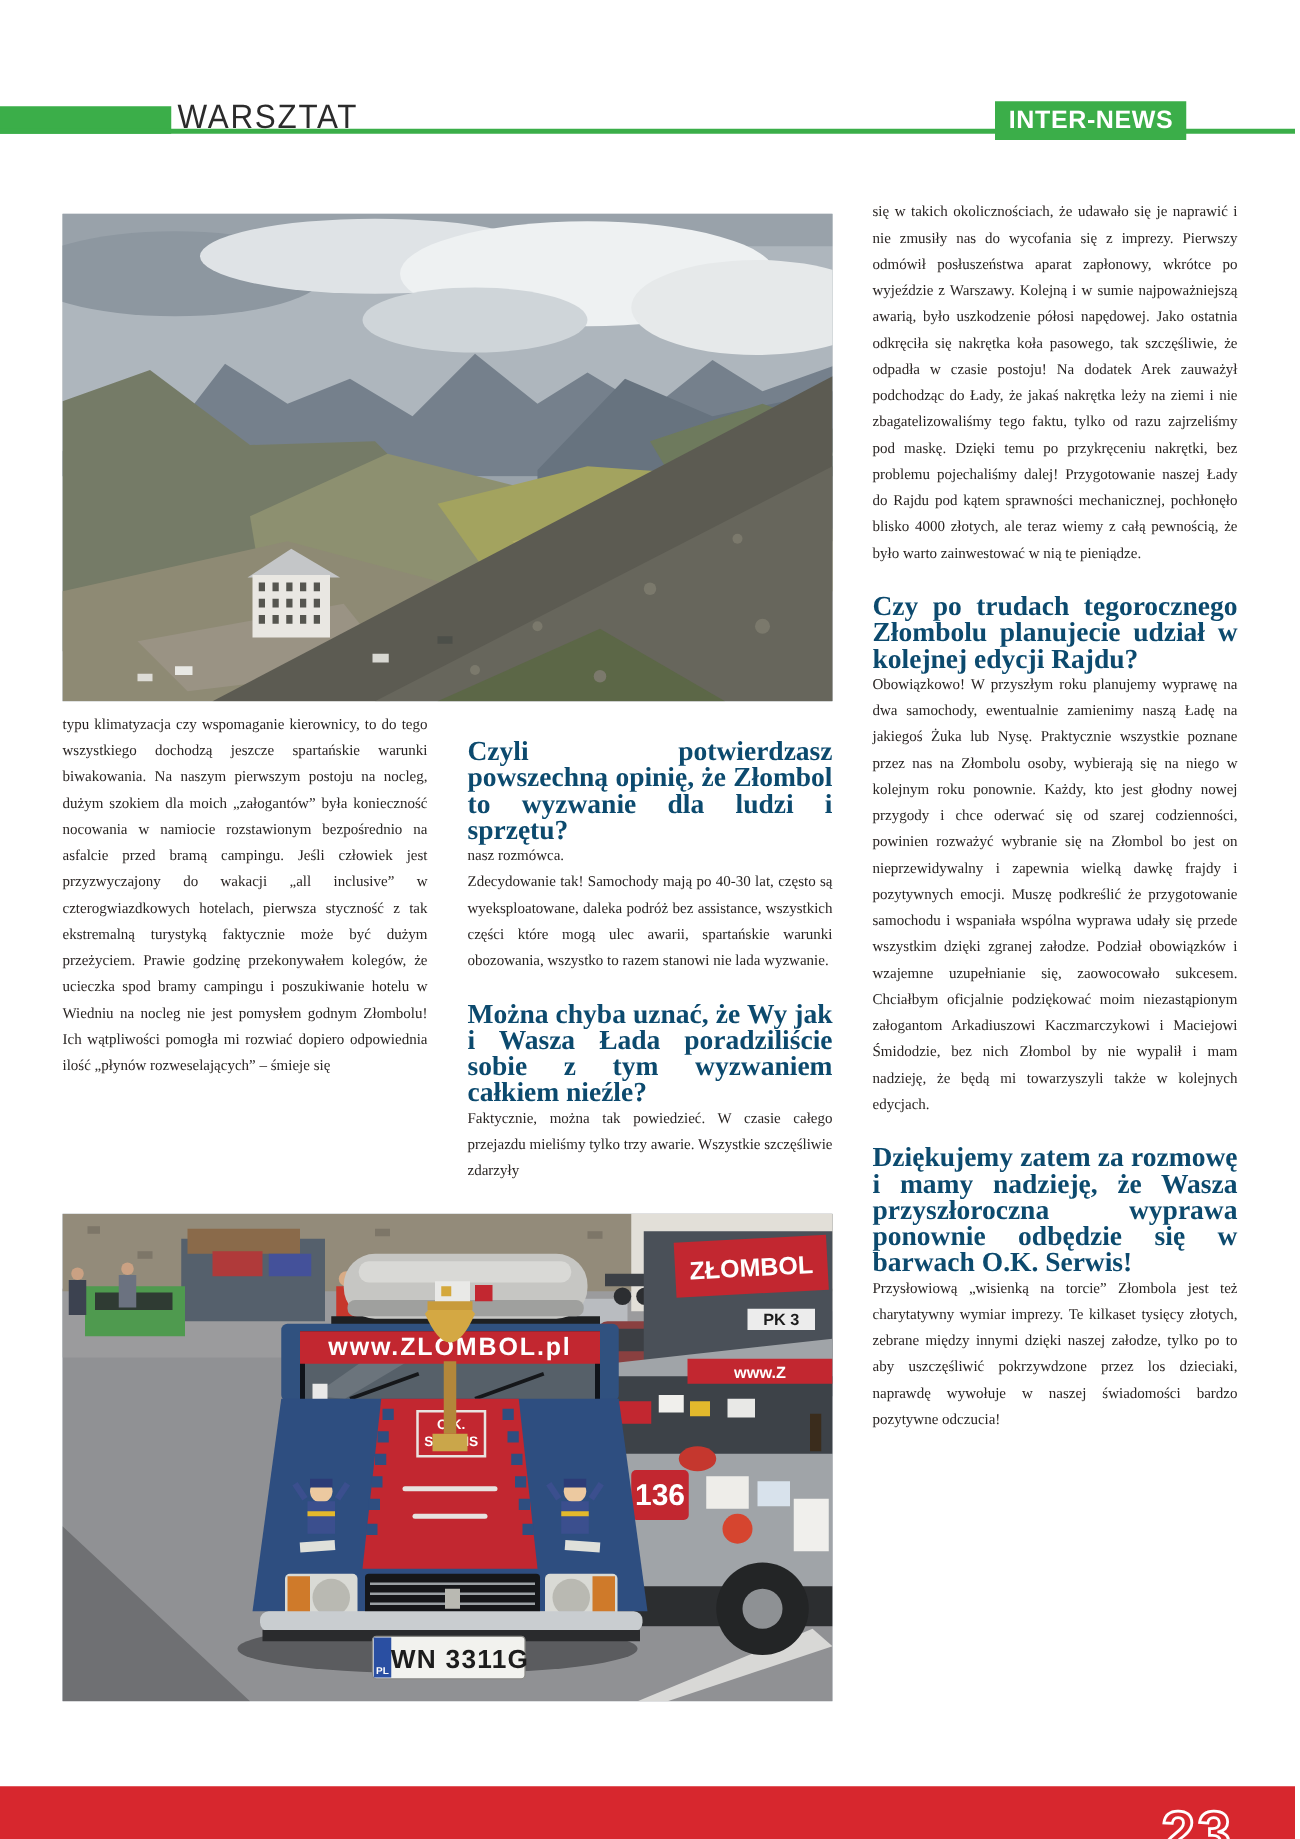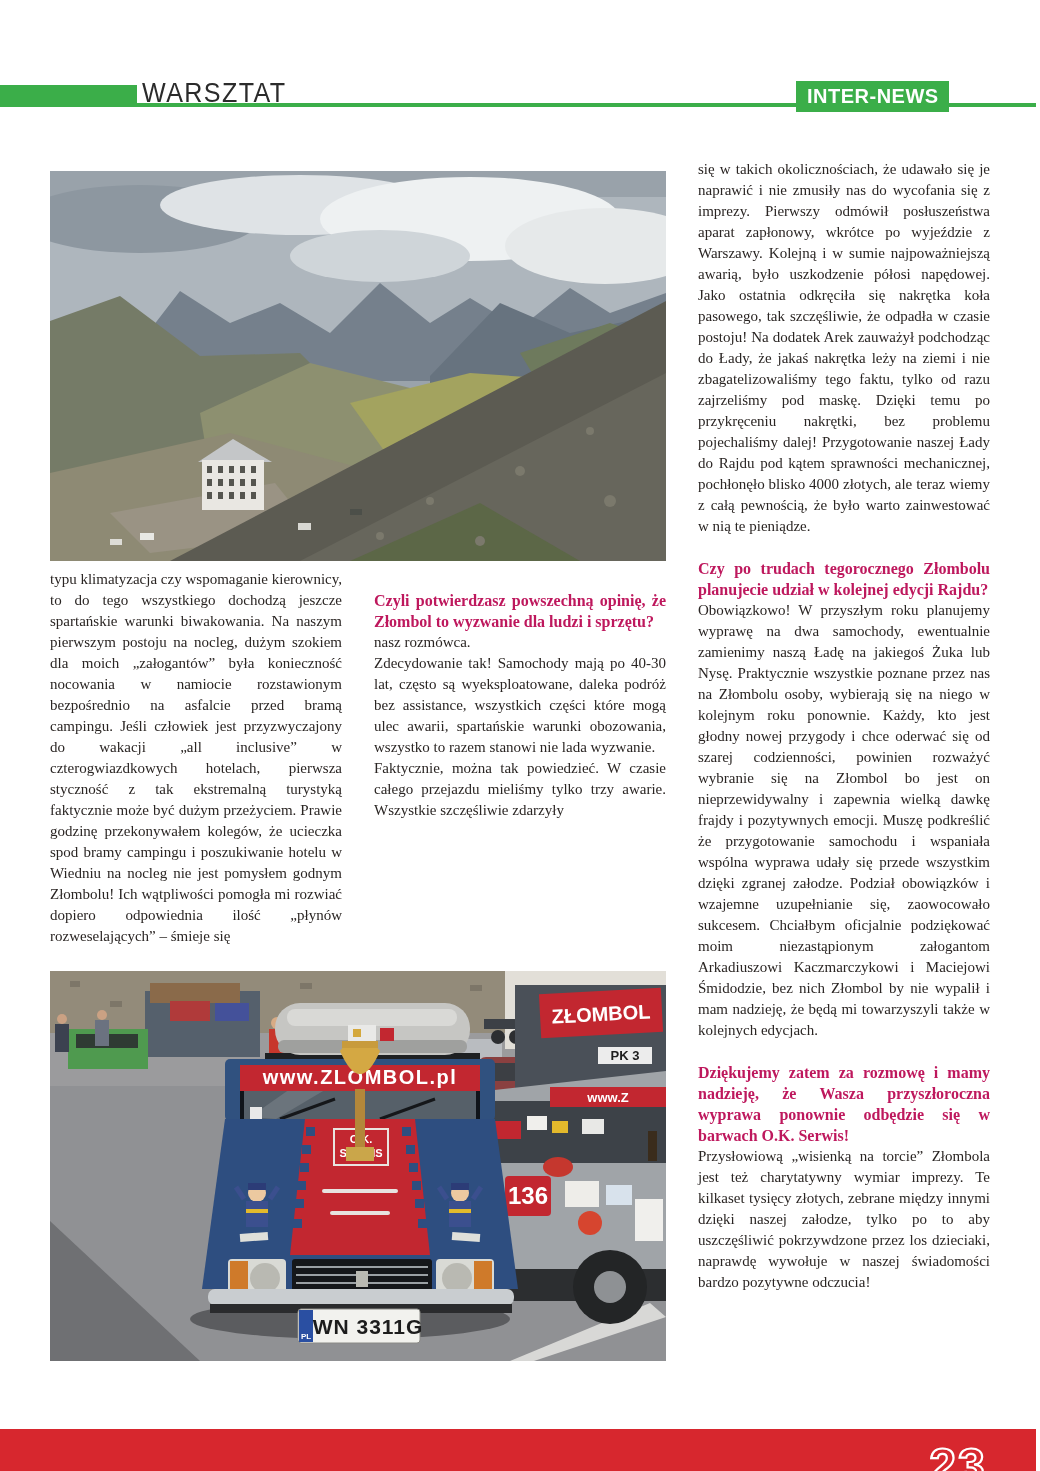--- a/index.html
+++ b/index.html
@@ -15,22 +15,22 @@
   .hdr-news{position:absolute;left:796px;top:45px;width:153px;height:31px;background:#3bae49;
             color:#ffffff;font-family:"Liberation Sans",sans-serif;font-weight:700;
             font-size:20px;line-height:31px;padding-left:11px;box-sizing:border-box;
             letter-spacing:.5px;}
 
   
   .col{position:absolute;width:292px;z-index:1;}
   #col-left{left:50px;top:533px;}
   #col-mid{left:374px;top:533px;}
   #col-right{left:698px;top:123px;}
-  .para{margin:0;text-align:justify;font-size:15px;line-height:21px;}
-  .para.bold{font-weight:700;font-size:16px;color:#be185d;}
+  .para{margin:0;text-align:justify;font-size:12px;line-height:21px;}
+  .para.bold{font-weight:700;font-size:22px;color:#0c4a6e;}
   .para.gap{margin-top:21px;}
 
   
   .photo{position:absolute;left:50px;width:616px;height:390px;z-index:2;background:#9aa3ab;}
   #photo-top{top:135px;}
   #photo-bottom{top:935px;}
   .photo svg{display:block;width:100%;height:100%;}
 
   
   .footer-bar{position:absolute;left:0;top:1393px;width:1040px;height:78px;background:#d7272e;}
@@ -112,20 +112,21 @@
     </svg>
   </div>
 
   <div class="col" id="col-left">
       <p class="para normal">typu klimatyzacja czy wspomaganie kierownicy, to do tego wszystkiego dochodzą jeszcze spartańskie warunki biwakowania. Na naszym pierwszym postoju na nocleg, dużym szokiem dla moich „załogantów” była konieczność nocowania w namiocie rozstawionym bezpośrednio na asfalcie przed bramą campingu. Jeśli człowiek jest przyzwyczajony do wakacji „all inclusive” w czterogwiazdkowych hotelach, pierwsza styczność z tak ekstremalną turystyką faktycznie może być dużym przeżyciem. Prawie godzinę przekonywałem kolegów, że ucieczka spod bramy campingu i poszukiwanie hotelu w Wiedniu na nocleg nie jest pomysłem godnym Złombolu! Ich wątpliwości pomogła mi rozwiać dopiero odpowiednia ilość „płynów rozweselających” – śmieje się</p>
     </div>
   <div class="col" id="col-mid">
       <p class="para bold gap">Czyli potwierdzasz powszechną opinię, że Złombol to wyzwanie dla ludzi i sprzętu?</p>
       <p class="para normal">nasz rozmówca.</p>
       <p class="para normal">Zdecydowanie tak! Samochody mają po 40-30 lat, często są wyeksploatowane, daleka podróż bez assistance, wszystkich części które mogą ulec awarii, spartańskie warunki obozowania, wszystko to razem stanowi nie lada wyzwanie.</p>
+      <p class="para bold gap">Można chyba uznać, że Wy jak i Wasza Łada poradziliście sobie z tym wyzwaniem całkiem nieźle?</p>
       <p class="para normal">Faktycznie, można tak powiedzieć. W czasie całego przejazdu mieliśmy tylko trzy awarie. Wszystkie szczęśliwie zdarzyły</p>
     </div>
   <div class="col" id="col-right">
       <p class="para normal">się w takich okolicznościach, że udawało się je naprawić i nie zmusiły nas do wycofania się z imprezy. Pierwszy odmówił posłuszeństwa aparat zapłonowy, wkrótce po wyjeździe z Warszawy. Kolejną i w sumie najpoważniejszą awarią, było uszkodzenie półosi napędowej. Jako ostatnia odkręciła się nakrętka koła pasowego, tak szczęśliwie, że odpadła w czasie postoju! Na dodatek Arek zauważył podchodząc do Łady, że jakaś nakrętka leży na ziemi i nie zbagatelizowaliśmy tego faktu, tylko od razu zajrzeliśmy pod maskę. Dzięki temu po przykręceniu nakrętki, bez problemu pojechaliśmy dalej! Przygotowanie naszej Łady do Rajdu pod kątem sprawności mechanicznej, pochłonęło blisko 4000 złotych, ale teraz wiemy z całą pewnością, że było warto zainwestować w nią te pieniądze.</p>
       <p class="para bold gap">Czy po trudach tegorocznego Złombolu planujecie udział w kolejnej edycji Rajdu?</p>
       <p class="para normal">Obowiązkowo! W przyszłym roku planujemy wyprawę na dwa samochody, ewentualnie zamienimy naszą Ładę na jakiegoś Żuka lub Nysę. Praktycznie wszystkie poznane przez nas na Złombolu osoby, wybierają się na niego w kolejnym roku ponownie. Każdy, kto jest głodny nowej przygody i chce oderwać się od szarej codzienności, powinien rozważyć wybranie się na Złombol bo jest on nieprzewidywalny i zapewnia wielką dawkę frajdy i pozytywnych emocji. Muszę podkreślić że przygotowanie samochodu i wspaniała wspólna wyprawa udały się przede wszystkim dzięki zgranej załodze. Podział obowiązków i wzajemne uzupełnianie się, zaowocowało sukcesem. Chciałbym oficjalnie podziękować moim niezastąpionym załogantom Arkadiuszowi Kaczmarczykowi i Maciejowi Śmidodzie, bez nich Złombol by nie wypalił i mam nadzieję, że będą mi towarzyszyli także w kolejnych edycjach.</p>
       <p class="para bold gap">Dziękujemy zatem za rozmowę i mamy nadzieję, że Wasza przyszłoroczna wyprawa ponownie odbędzie się w barwach O.K. Serwis!</p>
       <p class="para normal">Przysłowiową „wisienką na torcie” Złombola jest też charytatywny wymiar imprezy. Te kilkaset tysięcy złotych, zebrane między innymi dzięki naszej załodze, tylko po to aby uszczęśliwić pokrzywdzone przez los dzieciaki, naprawdę wywołuje w naszej świadomości bardzo pozytywne odczucia!</p>
     </div>
 

